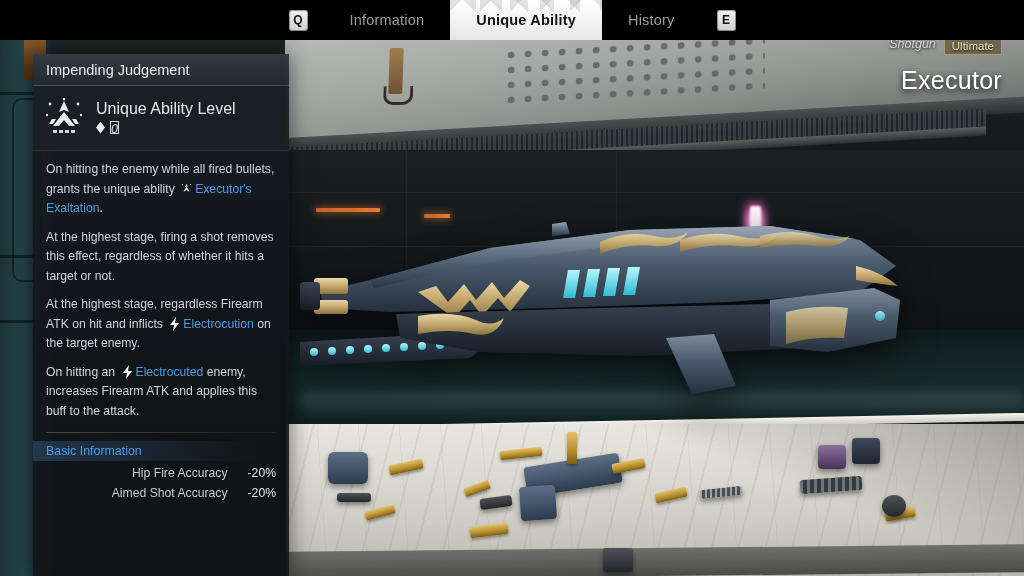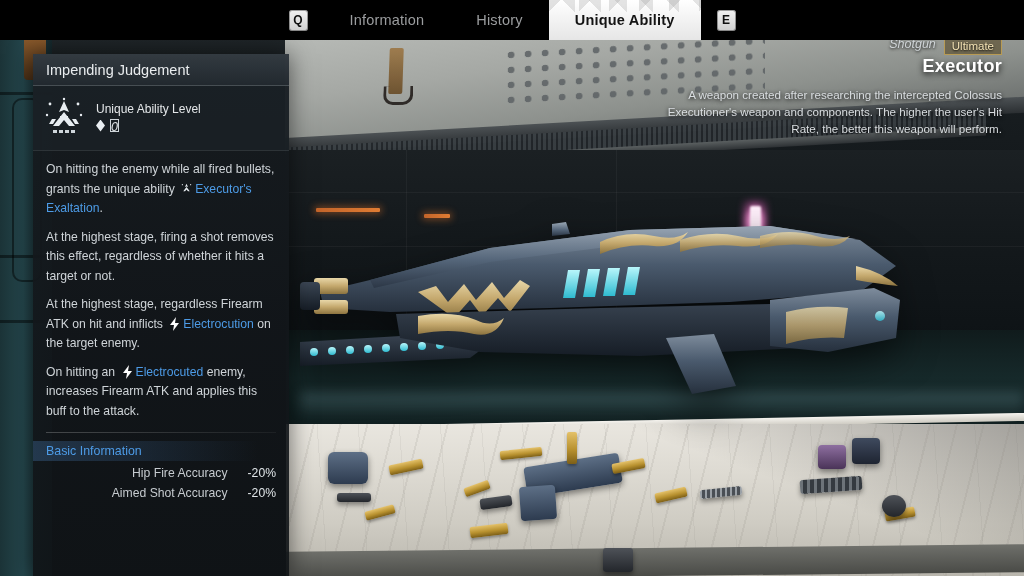--- a/index.html
+++ b/index.html
@@ -188,21 +188,21 @@
     background:linear-gradient(180deg,rgba(56,64,70,.85),rgba(36,43,49,.85));
     border-bottom:1px solid rgba(255,255,255,.10);
   }
   .lvl-row{
     display:flex; align-items:center; gap:10px; padding:9px 13px 11px 9px;
     border-bottom:1px solid rgba(255,255,255,.09);
     background:rgba(30,36,41,.55);
   }
   .ua-badge{ width:44px; height:44px; flex:0 0 44px; }
   .lvl-text{ display:flex; flex-direction:column; gap:3px; }
-  .lvl-label{ font-size:12px; color:#e4e7e9; }
+  .lvl-label{ font-size:16px; color:#e4e7e9; }
   .lvl-value{ font-size:12.5px; color:#dfe3e6; display:flex; align-items:center; gap:5px; }
   .gem{
     width:9px; height:12px; background:#e9eef2; display:inline-block;
     clip-path:polygon(50% 0,100% 50%,50% 100%,0 50%);
   }
   .lvl-num{
     min-width:9px; height:13px; border:1px solid #cfd5da; display:inline-block;
   }
 
   .desc{ padding:9px 13px 4px 13px; }
@@ -242,21 +242,21 @@
   .tag-type{
     font-size:12.5px; font-style:italic; color:#cfd4d7;
     text-shadow:0 1px 3px rgba(0,0,0,.9);
   }
   .tag-rarity{
     font-size:11.5px; color:#f3e2b4; padding:7px 7px 2px 7px;
     border:1px solid #b89b54; background:rgba(80,64,26,.55);
     text-shadow:0 1px 2px rgba(0,0,0,.9);
   }
   .wname{
-    margin-top:1px; font-size:18px; font-weight:bold; color:#ffffff;
+    margin-top:11px; font-size:25px; font-weight:normal; color:#ffffff;
     letter-spacing:.3px; text-shadow:0 2px 6px rgba(0,0,0,.95);
   }
   .wdesc{
     margin-top:9px; font-size:11.6px; line-height:17px; color:#d9dde0;
     text-shadow:0 1px 4px rgba(0,0,0,1);
   }
 </style>
 </head>
 <body>
 
@@ -394,22 +394,22 @@
       <circle cx="580" cy="120" r="5" fill="url(#cyang)" opacity=".85"></circle>
 
       <path d="M252,28 l14,-2 l4,12 l-18,2 Z" fill="url(#steel2)"></path>
     </svg>
   </div>
 
   <div class="topbar">
     <div class="keycap">Q</div>
     <div class="tab-gapL"></div>
     <div class="tab">Information</div>
+    <div class="tab active">Unique Ability</div>
     <div class="tab">History</div>
-    <div class="tab active">Unique Ability</div>
     <div class="tab-gapR"></div>
     <div class="keycap">E</div>
   </div>
 
   <div class="panel">
 
     <div class="panel-title">Impending Judgement</div>
 
     <div class="lvl-row">
       <span class="ua-badge">
@@ -490,16 +490,15 @@
     </div>
 
   </div>
 
   <div class="right-head">
     <div class="tagline">
       <span class="tag-type">Shotgun</span>
       <span class="tag-rarity">Ultimate</span>
     </div>
     <div class="wname">Executor</div>
-    <div class="wdesc">A weapon created after researching the intercepted Colossus Executioner's weapon and components. The higher the user's Hit Rate, the better this weapon will perform.</div>
   </div>
 
 </div>
 
 </body></html>

